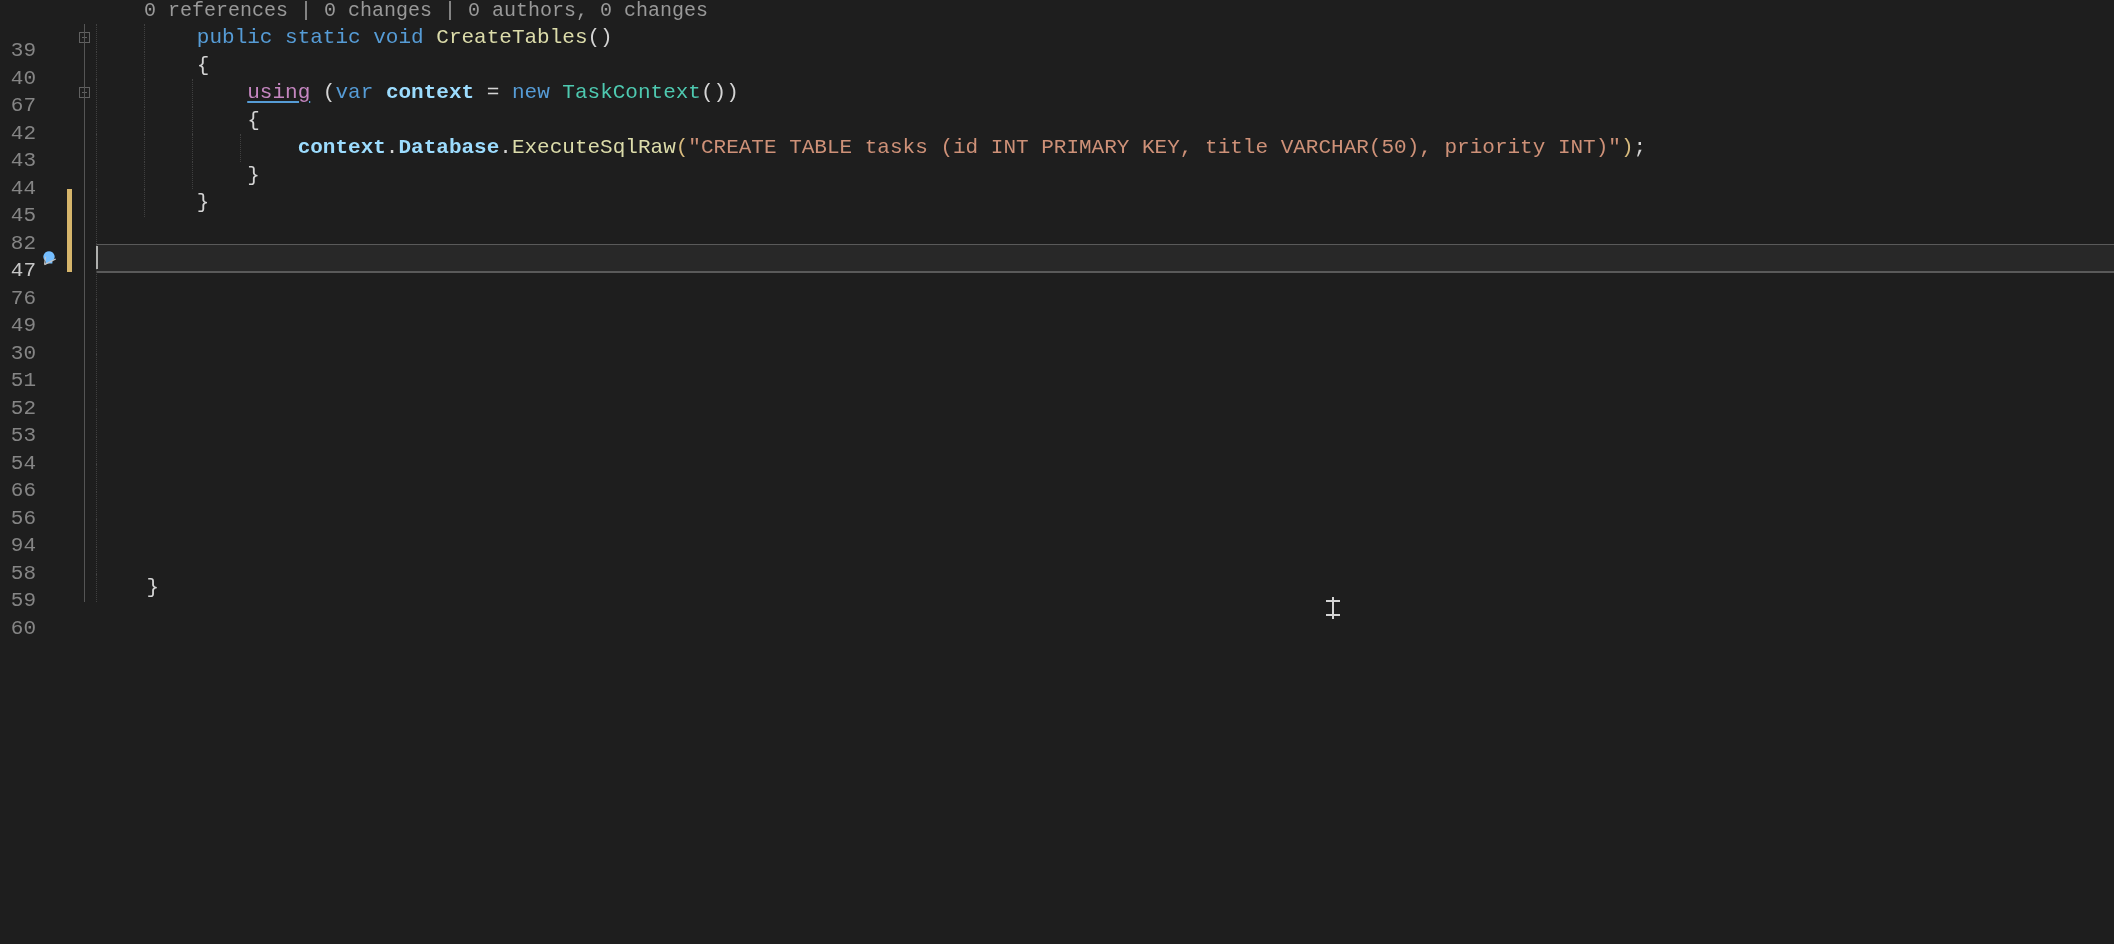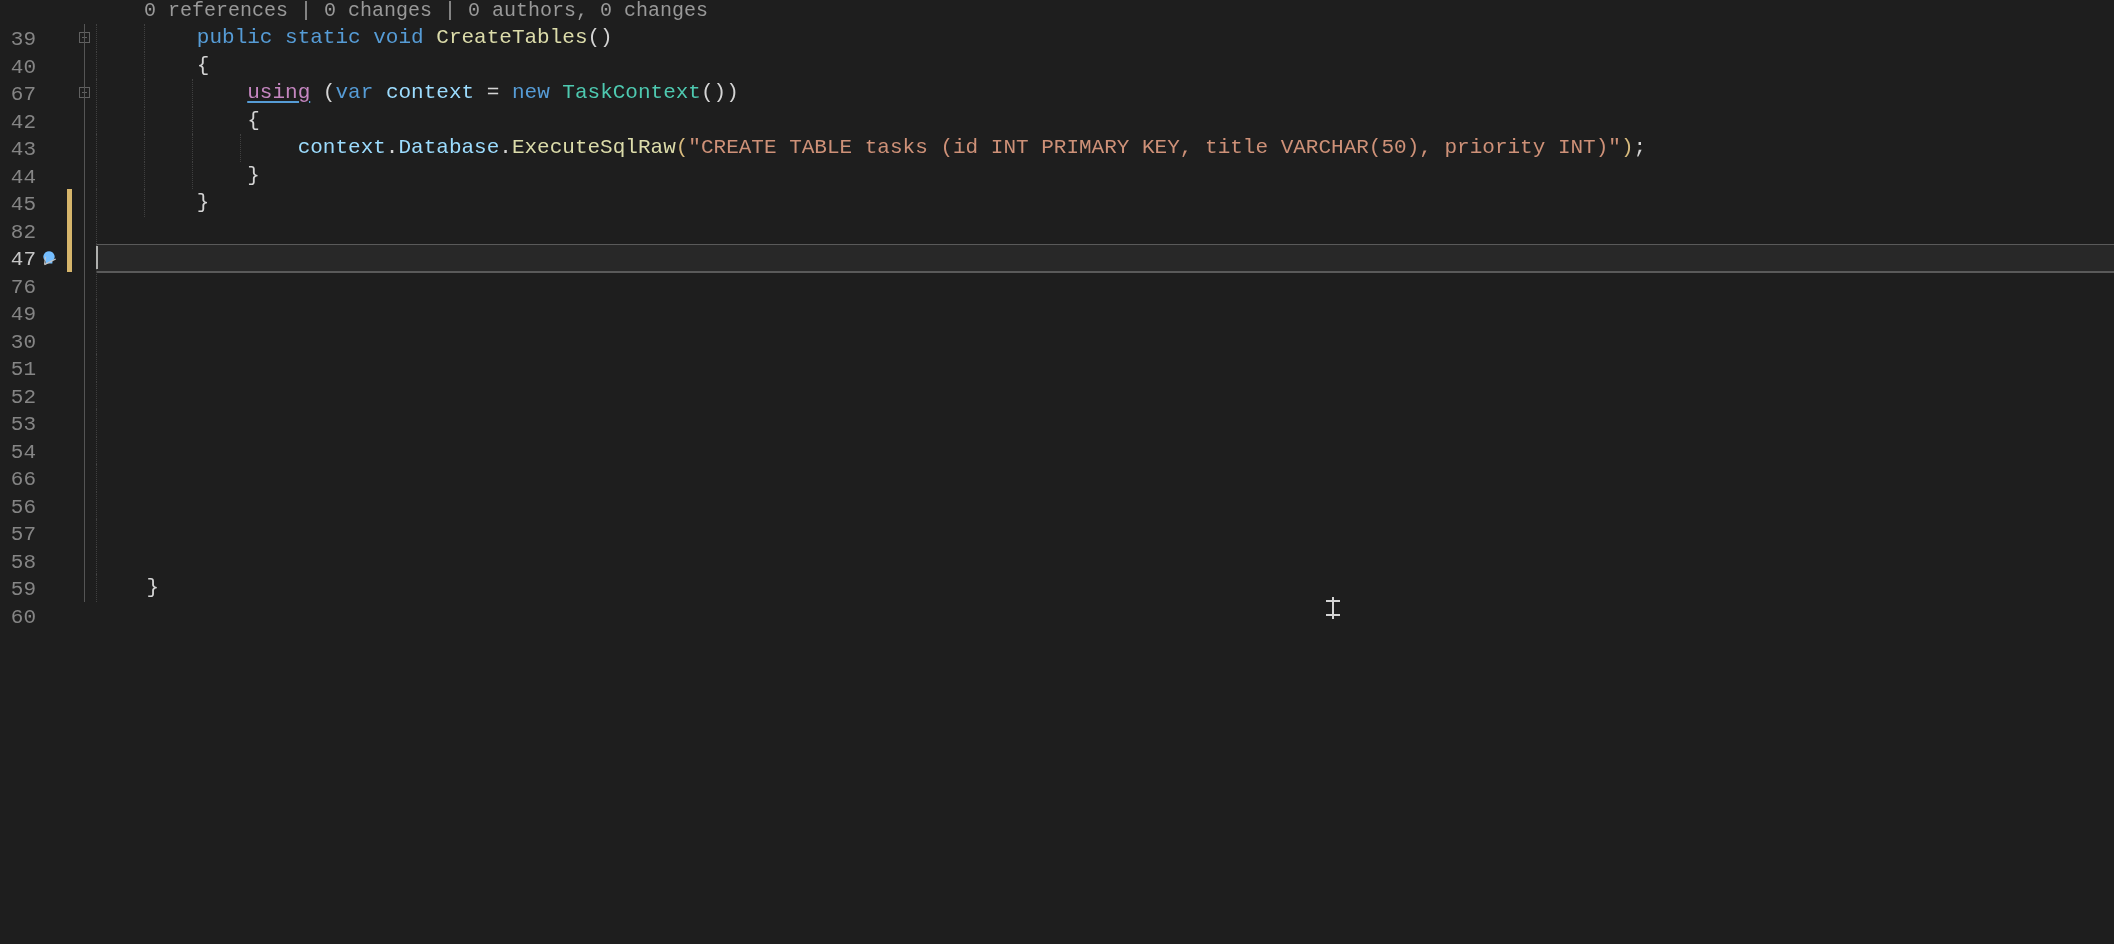--- a/index.html
+++ b/index.html
@@ -35,21 +35,21 @@
     height: 944px;
     position: relative;
   }
   .gutter {
     flex: 0 0 96px;
     position: relative;
   }
   .line-numbers {
     position: absolute;
     right: 60px;
-    top: 2px;
+    top: 13px;
     text-align: left;
     color: var(--muted);
   }
   .ln-row {
     height: 27.5px;
     padding-right: 0;
   }
   .ln-row.current { color: #c6c6c6; font-weight: 400; }
   .codelens-spacer { height: 24px; }
   .glyphs {
@@ -138,21 +138,21 @@
   }
   .indent-col.c0 { left: 0px; }
   .indent-col.c1 { left: 48px; }
   .indent-col.c2 { left: 96px; }
   .indent-col.c3 { left: 144px; }
 
   .tk-keyword  { color: #569cd6; }
   .tk-keyword2 { color: #c586c0; }
   .tk-type     { color: var(--type); }
   .tk-method   { color: var(--method); }
-  .tk-var      { color: var(--variable); }
+  .tk-var      { color: var(--variable); font-weight: bold; }
   .tk-string   { color: var(--string); }
   .tk-escparen { color: var(--string-paren); }
   .tk-punc     { color: var(--punct); }
   .tk-underline{ text-decoration: underline; text-decoration-color: #569cd6; text-underline-offset: 3px;}
 
   .cursor-beam {
     position: absolute;
     width: 2px;
     height: 23px;
     background: #aeafad;
@@ -194,21 +194,21 @@
         <div class="ln-row current">47</div>
         <div class="ln-row">76</div>
         <div class="ln-row">49</div>
         <div class="ln-row">30</div>
         <div class="ln-row">51</div>
         <div class="ln-row">52</div>
         <div class="ln-row">53</div>
         <div class="ln-row">54</div>
         <div class="ln-row">66</div>
         <div class="ln-row">56</div>
-        <div class="ln-row">57</div>
+        <div class="ln-row">94</div>
         <div class="ln-row">58</div>
         <div class="ln-row">59</div>
         <div class="ln-row">60</div>
       </div>
     <div class="glyphs" id="glyphs">
         <div class="codelens-spacer"></div>
         <div class="glyph-row">
           <div class="fold-box"></div>
         </div>
         <div class="glyph-row"></div>

